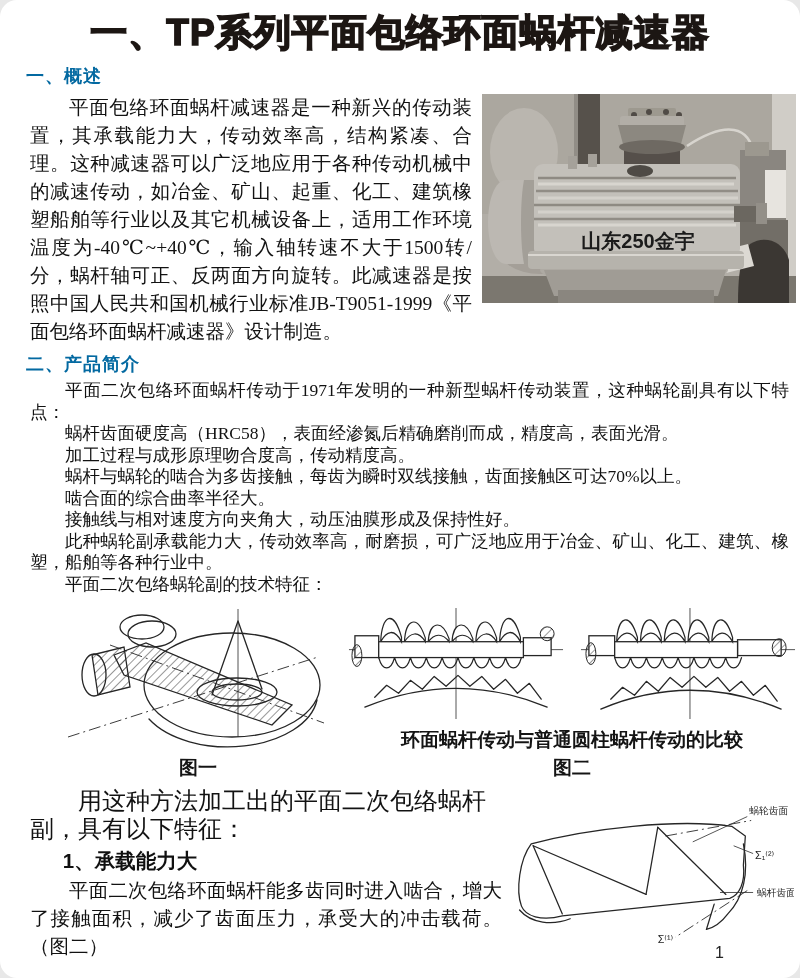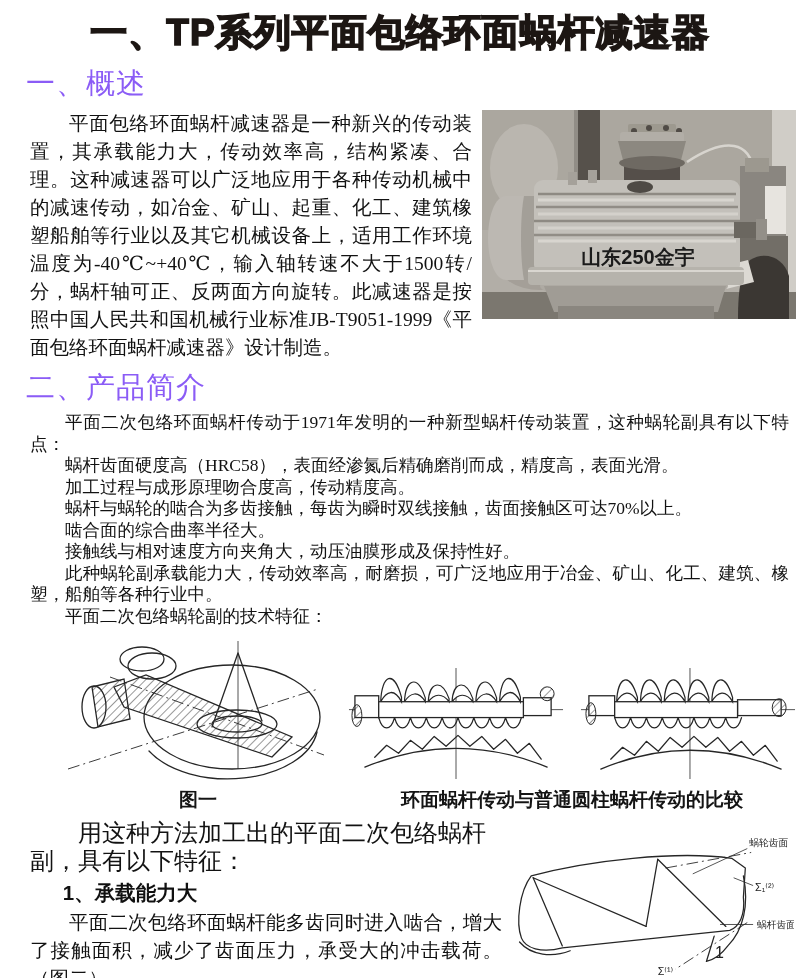--- a/index.html
+++ b/index.html
@@ -1,30 +1,31 @@
 <!DOCTYPE html>
 <html><head>
 <meta charset="utf-8">
 <style>
   html,body{margin:0;padding:0;background:#e8e8e8;}
   .page{
     width:800px;height:978px;margin:0 auto;background:#ffffff;
     position:relative;overflow:hidden;color:#151515;
     font-family:"Liberation Serif","DejaVu Serif",serif;
+    border-radius:17px;
   }
   .doc-title{
     margin:8px 10px 2px;text-align:center;
     font-family:"Liberation Sans","DejaVu Sans",sans-serif;
     font-weight:900;font-size:37px;letter-spacing:1px;color:#1c1613;
     -webkit-text-stroke:1.6px #1c1613;
   }
   h2.sec{
     margin:6px 0 4px 26px;
     font-family:"Liberation Sans","DejaVu Sans",sans-serif;
-    font-weight:400;font-size:29px;color:#8b5cf6;letter-spacing:1px;
+    font-weight:700;font-size:18px;color:#0369a1;letter-spacing:1px;
   }
   .overview-row{display:flex;align-items:flex-start;padding:2px 4px 0 30px;}
   .overview-text{
     flex:1;margin:0;padding-right:10px;
     font-size:19.5px;line-height:28px;text-align:justify;text-indent:2em;color:#121212;
   }
   .photo-frame{width:314px;height:242px;flex:0 0 auto;}
   .intro-block{margin:2px 11px 0 30px;}
   .intro-block p{
     margin:0;font-size:17.5px;line-height:21.5px;text-indent:2em;
@@ -236,20 +237,21 @@
             <path d="M0,0 C1,-24 13,-30 21,-4 L21,0 C14,-12 6,-10 0,0 Z" transform="translate(86,36) scale(1,1.05)"></path>
             <path d="M0,0 C1,-24 13,-30 21,-4 L21,0 C14,-12 6,-10 0,0 Z" transform="translate(110,36) scale(1,1.05)"></path>
             <path d="M0,0 C1,-24 13,-30 21,-4 L21,0 C14,-12 6,-10 0,0 Z" transform="translate(134,36) scale(1,1.05)"></path>
           </g>
           <path class="lineart" d="M36,52 c4,14 12,14 16,0 c4,14 12,14 16,0 c4,14 12,14 16,0 c4,14 12,14 16,0 c4,14 12,14 16,0 c4,14 12,14 16,0 c4,14 12,14 16,0 c4,14 12,14 16,0"></path>
           <path class="lineart" d="M32,94 L44,82 L56,90 L68,76 L80,86 L92,72 L104,82 L116,71 L128,82 L140,72 L152,86 L164,76 L176,90 L188,80 L200,96"></path>
           <path class="lineart" d="M22,104 Q112,66 204,104"></path>
         </svg>
       </div>
       <div class="fig2-note">环面蜗杆传动与普通圆柱蜗杆传动的比较</div>
+      <div class="fig-caption">图二</div>
     </div>
   </div>
 
   <div class="features-row">
     <div class="features-left">
       <p class="features-lead">用这种方法加工出的平面二次包络蜗杆副，具有以下特征：</p>
       <h3 class="features-heading">1、承载能力大</h3>
       <p class="body">平面二次包络环面蜗杆能多齿同时进入啮合，增大了接触面积，减少了齿面压力，承受大的冲击载荷。（图二）</p>
 
     </div>

